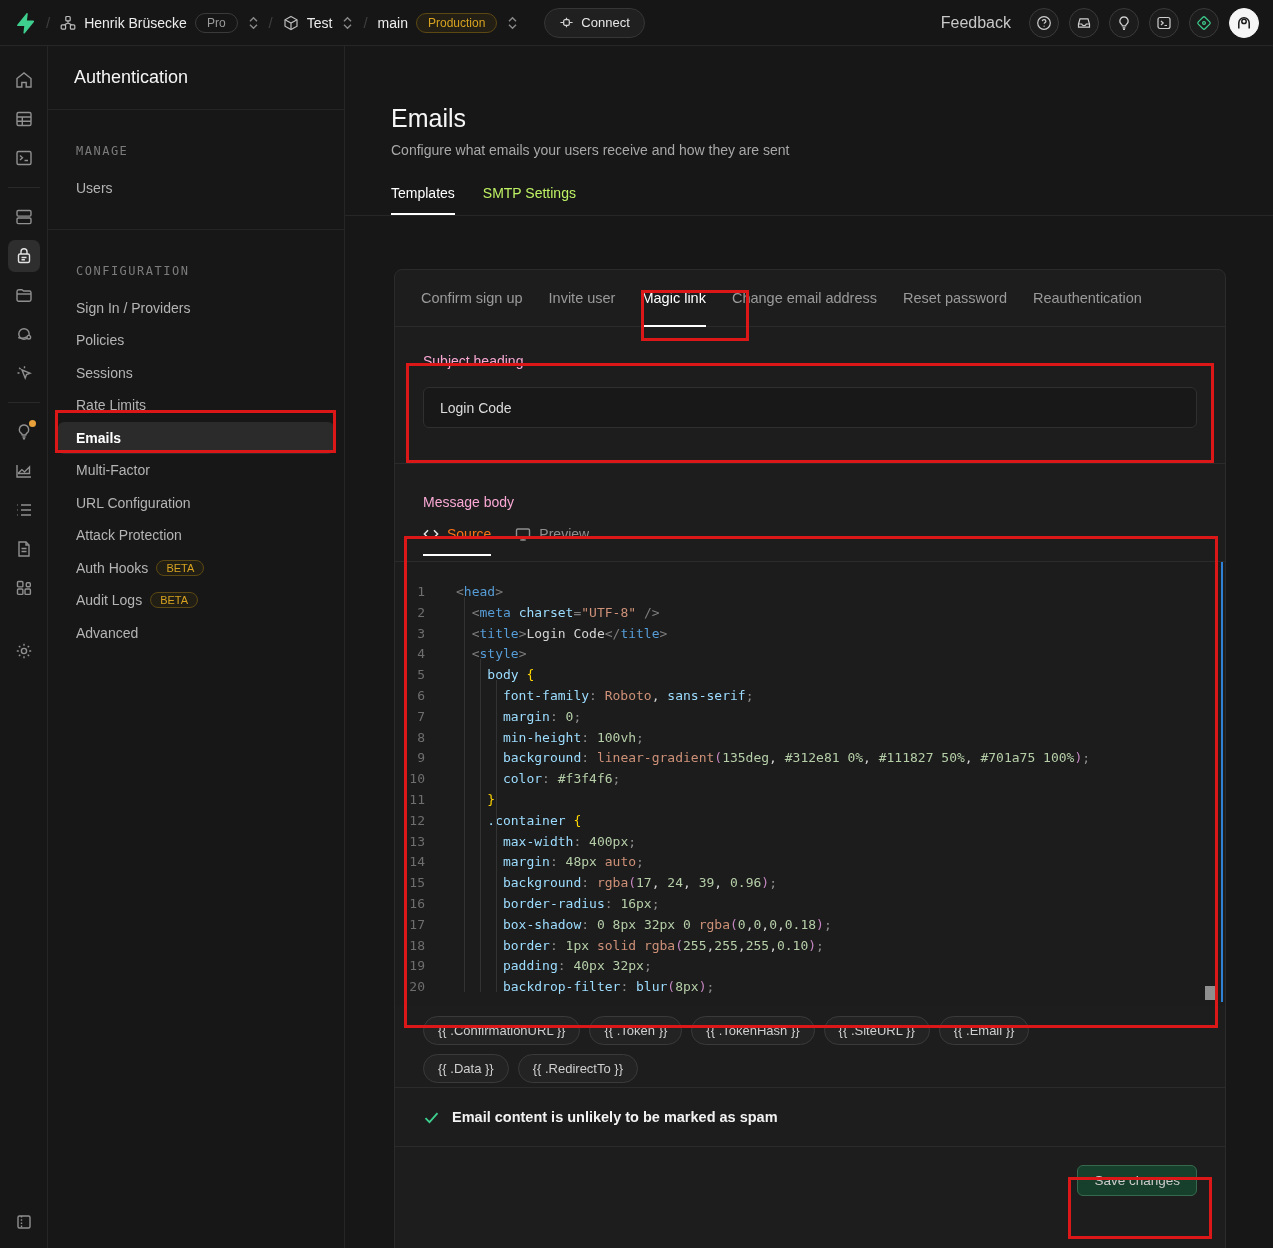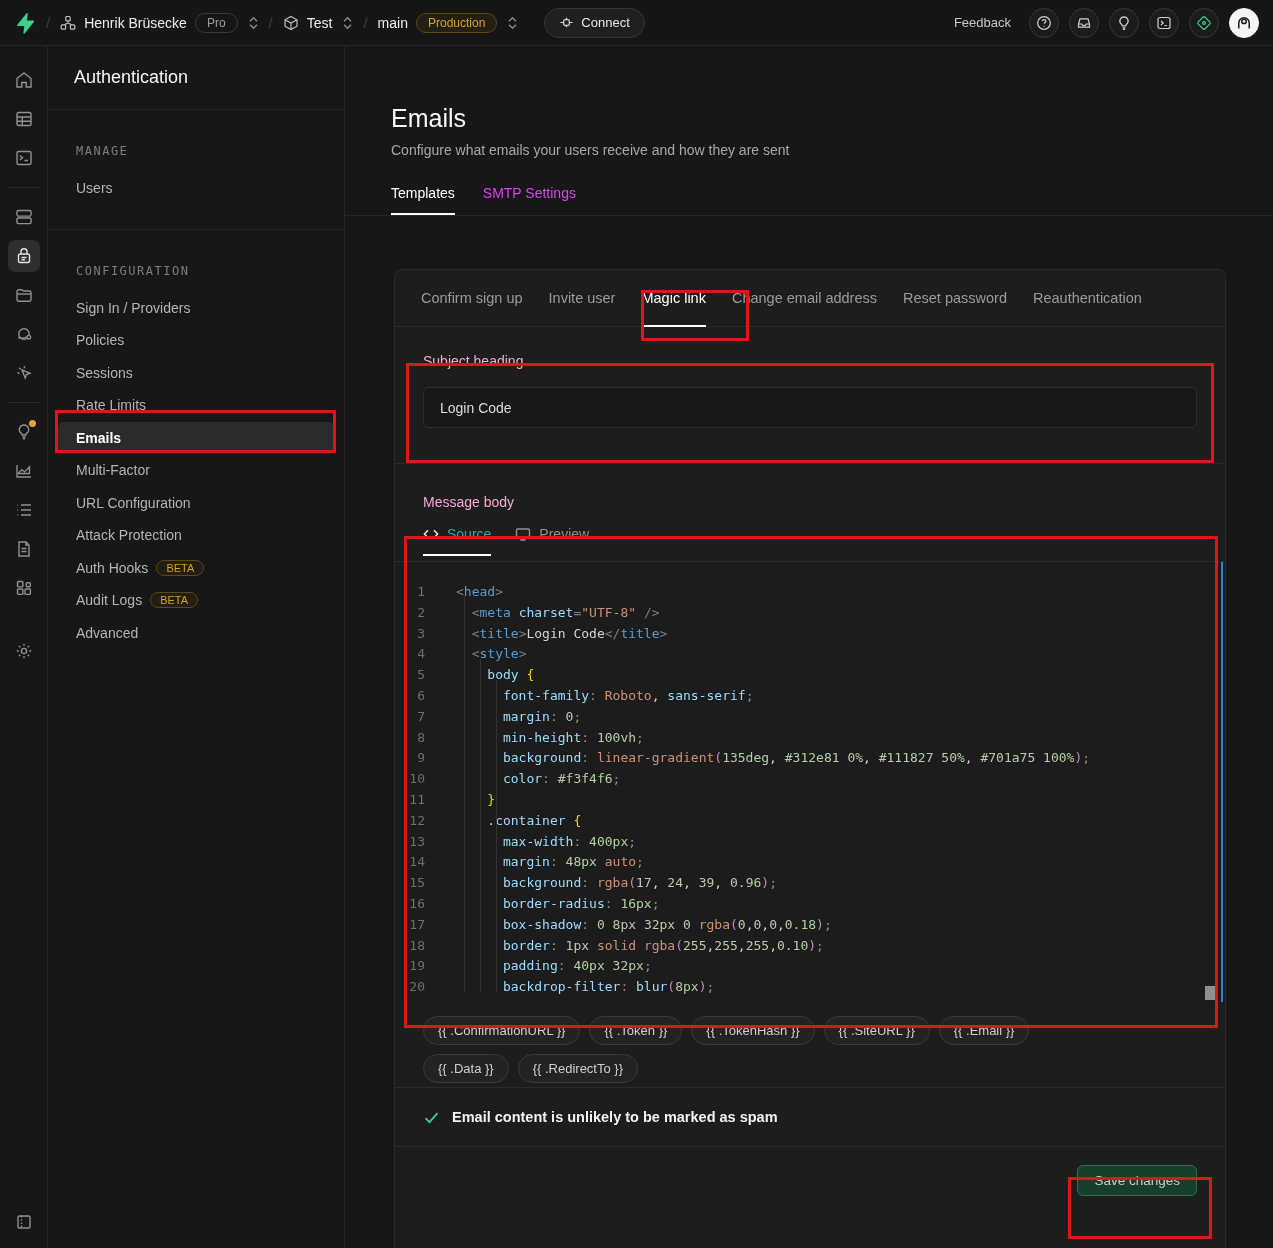--- a/index.html
+++ b/index.html
@@ -12,21 +12,21 @@
     background:#161616; border-bottom:1px solid #262626; display:flex; align-items:center; padding:0 14px; }
   .crumb-sep { color:#3f3f3f; font-size:15px; margin:0 10px; }
   .crumb { display:flex; align-items:center; gap:8px; font-size:14px; color:#ededed; cursor:pointer; }
   .pill { font-size:12px; padding:2px 11px; border-radius:999px; border:1px solid #3a3a3a; color:#9b9b9b; }
   .pill.amber { color:#d6a220; border-color:#5c4813; background:rgba(92,72,19,.18); }
   .updown { margin-left:2px; }
   .connect-btn { display:flex; align-items:center; gap:7px; margin-left:26px; height:30px;
     padding:0 14px; border-radius:999px; background:#202020; border:1px solid #363636;
     color:#e6e6e6; font-size:13px; cursor:pointer; }
   .topbar-right { margin-left:auto; display:flex; align-items:center; gap:10px; }
-  .feedback { font-size:13px; color:#c8c8c8; margin-right:8px; cursor:pointer; }
+  .feedback { font-size:16px; color:#c8c8c8; margin-right:8px; cursor:pointer; }
   .circ-btn { width:30px; height:30px; border-radius:50%; border:1px solid #3a3a3a; background:#1c1c1c;
     display:flex; align-items:center; justify-content:center; cursor:pointer; }
   .circ-btn.avatar { background:#f5f5f5; border-color:#f5f5f5; }
 
   
   .rail { position:absolute; left:0; top:46px; bottom:0; width:48px; background:#171717;
     border-right:1px solid #262626; display:flex; flex-direction:column; align-items:center; padding-top:18px; }
   .rail-btn { width:32px; height:32px; margin-bottom:7px; border-radius:7px; display:flex;
     align-items:center; justify-content:center; cursor:pointer; position:relative; }
   .rail-btn.active { background:#2e2e2e; }
@@ -51,21 +51,21 @@
   .beta-badge { font-size:11px; color:#d6a220; border:1px solid #5c4813; border-radius:999px;
     padding:1px 9px; background:rgba(92,72,19,.15); }
 
   
   .main { position:absolute; left:345px; top:46px; right:0; bottom:0; background:#171717; }
   .page-head { padding:58px 0 0 46px; }
   .page-title { font-size:25px; font-weight:400; color:#f7f7f7; }
   .page-sub { margin-top:9px; font-size:14px; color:#a8a8a8; }
   .main-tabs { display:flex; gap:28px; margin-top:27px; padding-left:46px;
     border-bottom:1px solid #262626; }
-  .main-tab { font-size:14px; padding-bottom:12px; color:#d946ef; cursor:pointer; border-bottom:2px solid transparent; }
+  .main-tab { font-size:14px; padding-bottom:12px; color:#bef264; cursor:pointer; border-bottom:2px solid transparent; }
   .main-tab.active { color:#fff; border-bottom-color:#fff; }
 
   
   .card { position:relative; margin:53px 0 16px 49px; width:832px; height:1182px;
     background:#1d1d1d; border:1px solid #2b2b2b; border-radius:8px; }
   .tpl-tabs { height:57px; display:flex; align-items:center; gap:26px; padding:0 26px;
     border-bottom:1px solid #2b2b2b; }
   .tpl-tab { font-size:14.5px; color:#9a9a9a; cursor:pointer; height:100%;
     display:flex; align-items:center; border-bottom:2px solid transparent; margin-bottom:-1px; }
   .tpl-tab.active { color:#fff; border-bottom-color:#fff; }
@@ -74,21 +74,21 @@
   .field-label { font-size:14px; color:#f9a8d4; }
   .subject-input { margin-top:18px; width:100%; height:41px; background:#181818;
     border:1px solid #2f2f2f; border-radius:6px; color:#dcdcdc; font-size:14px;
     padding:0 16px; font-family:"Liberation Sans", sans-serif; outline:none; }
 
   .msgbody-label { padding:30px 28px 0; }
   .editor-tabs { margin-top:10px; height:42px; display:flex; align-items:flex-start; gap:24px;
     padding:6px 28px 0; border-bottom:1px solid #2b2b2b; }
   .ed-tab { display:flex; align-items:center; gap:8px; font-size:14px; color:#8f8f8f;
     cursor:pointer; padding-bottom:12px; border-bottom:2px solid transparent; margin-bottom:-1px; }
-  .ed-tab.active { color:#14b8a6; border-bottom-color:#fff;text-align:center; }
+  .ed-tab.active { color:#f97316; border-bottom-color:#fff;text-align:center; }
 
   .editor { position:relative; height:444px; background:#1c1c1c; overflow:hidden;
     font-family:"DejaVu Sans Mono", monospace; font-size:13px; padding-top:20px; cursor:text; }
   .code-line { display:flex; height:20.8px; line-height:20.8px; white-space:pre; }
   .gutter { width:44px; text-align:right; padding-right:14px; color:#6e6e6e; flex:none; }
   .code { padding-left:17px; }
   .tok-g { color:#7d7d7d; } .tok-t { color:#569cd6; } .tok-a { color:#9cdcfe; }
   .tok-s { color:#ce9178; } .tok-w { color:#d4d4d4; } .tok-n { color:#b5cea8; }
   .tok-k { color:#ce9178; } .tok-p { color:#9cdcfe; } .tok-y { color:#ffd602; }
   .tok-m { color:#c586c0; } .tok-c { color:#8f8f8f; } .tok-f { color:#9cdcfe; }

